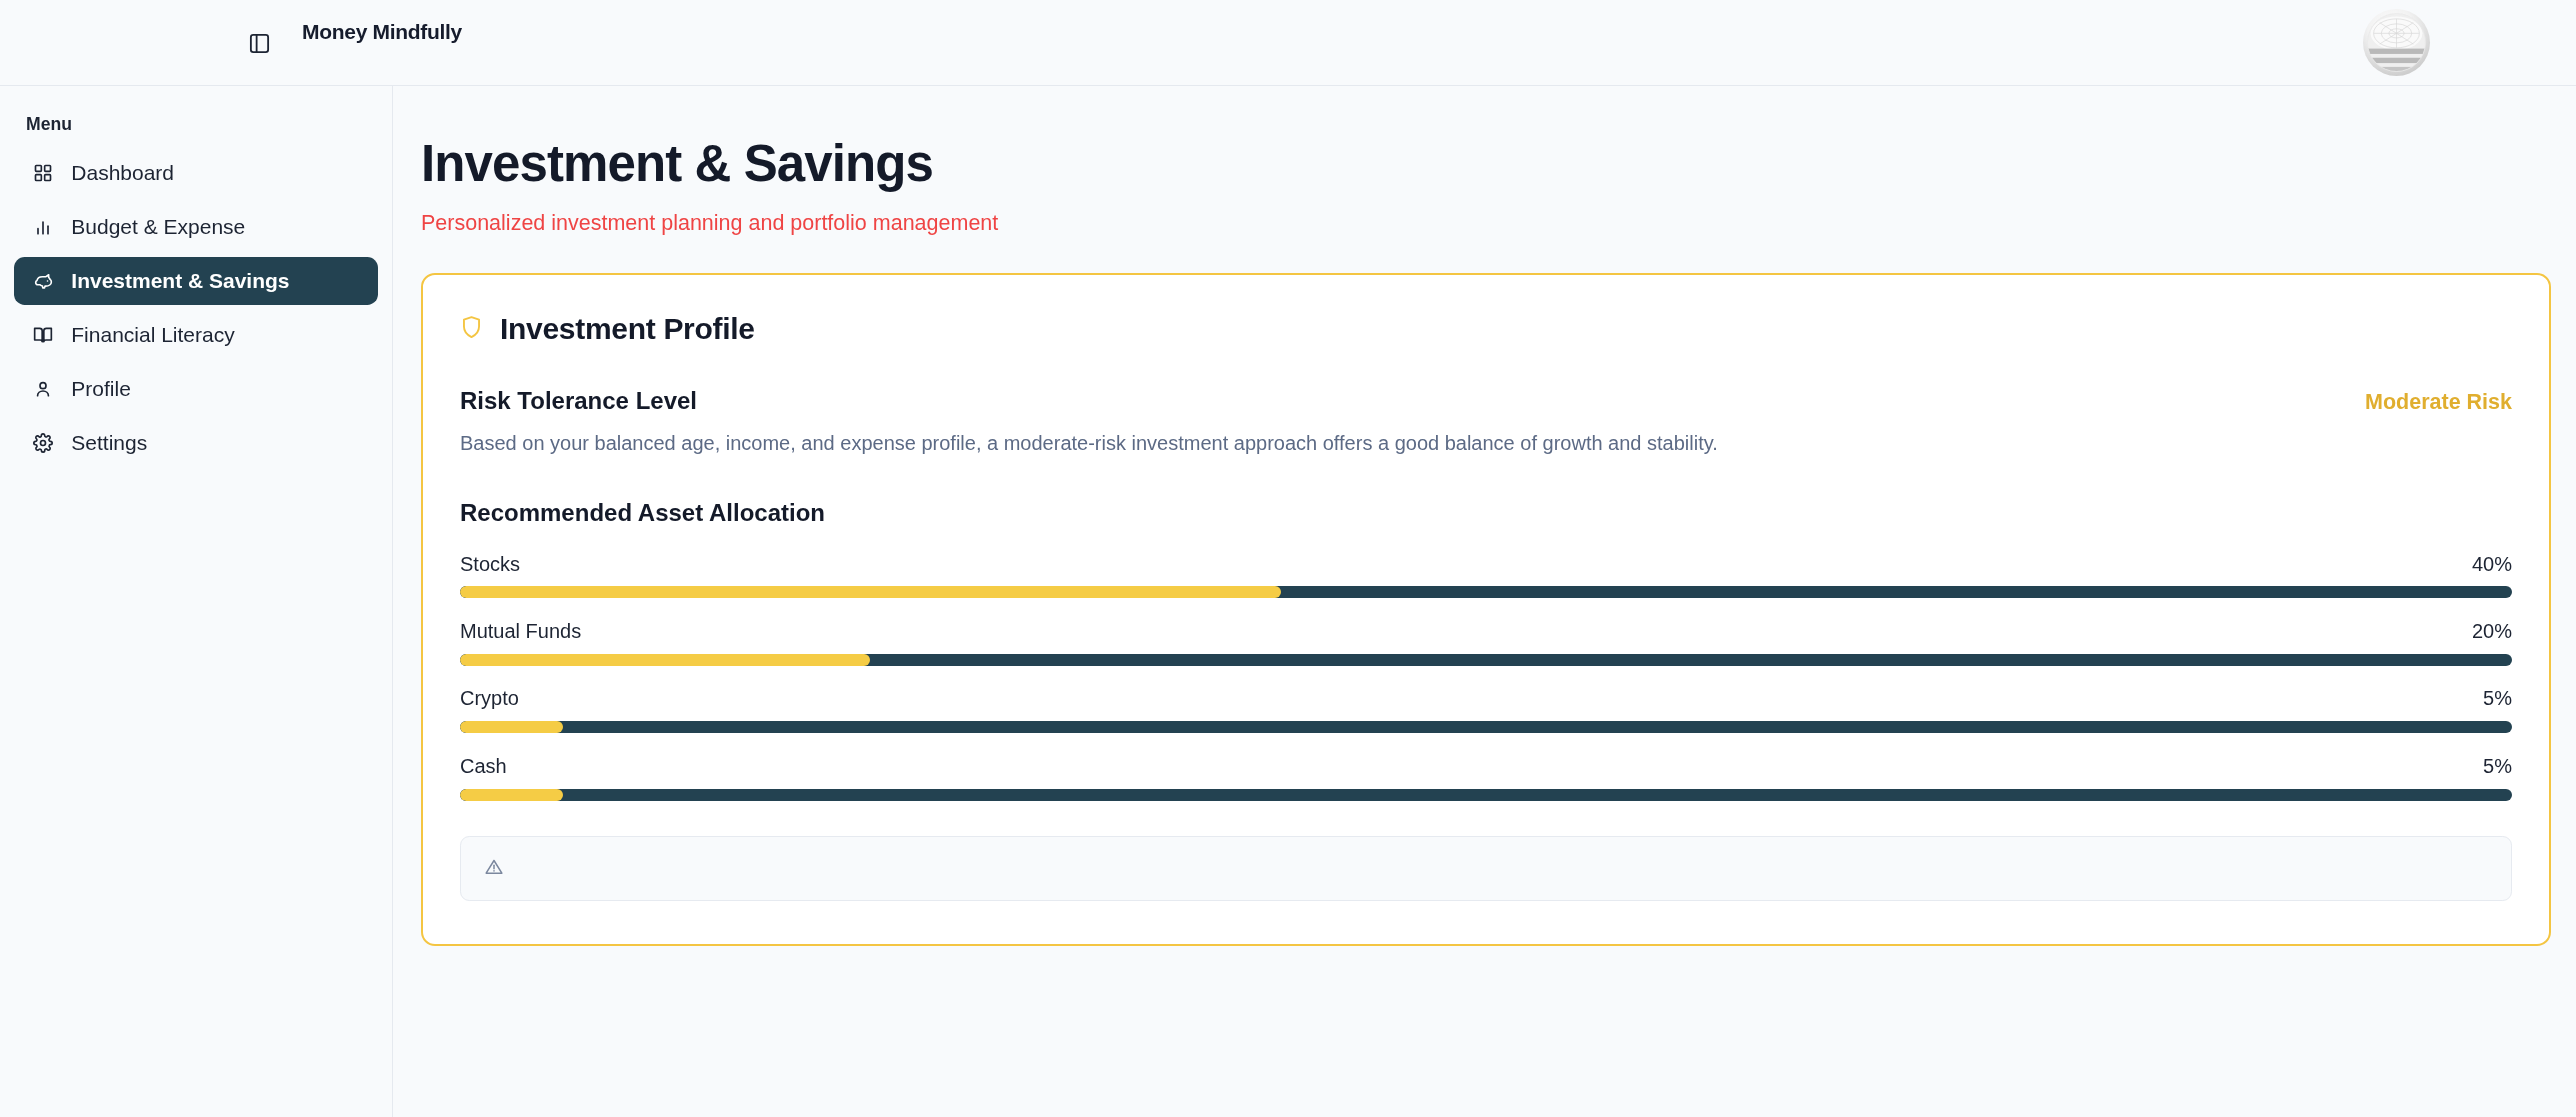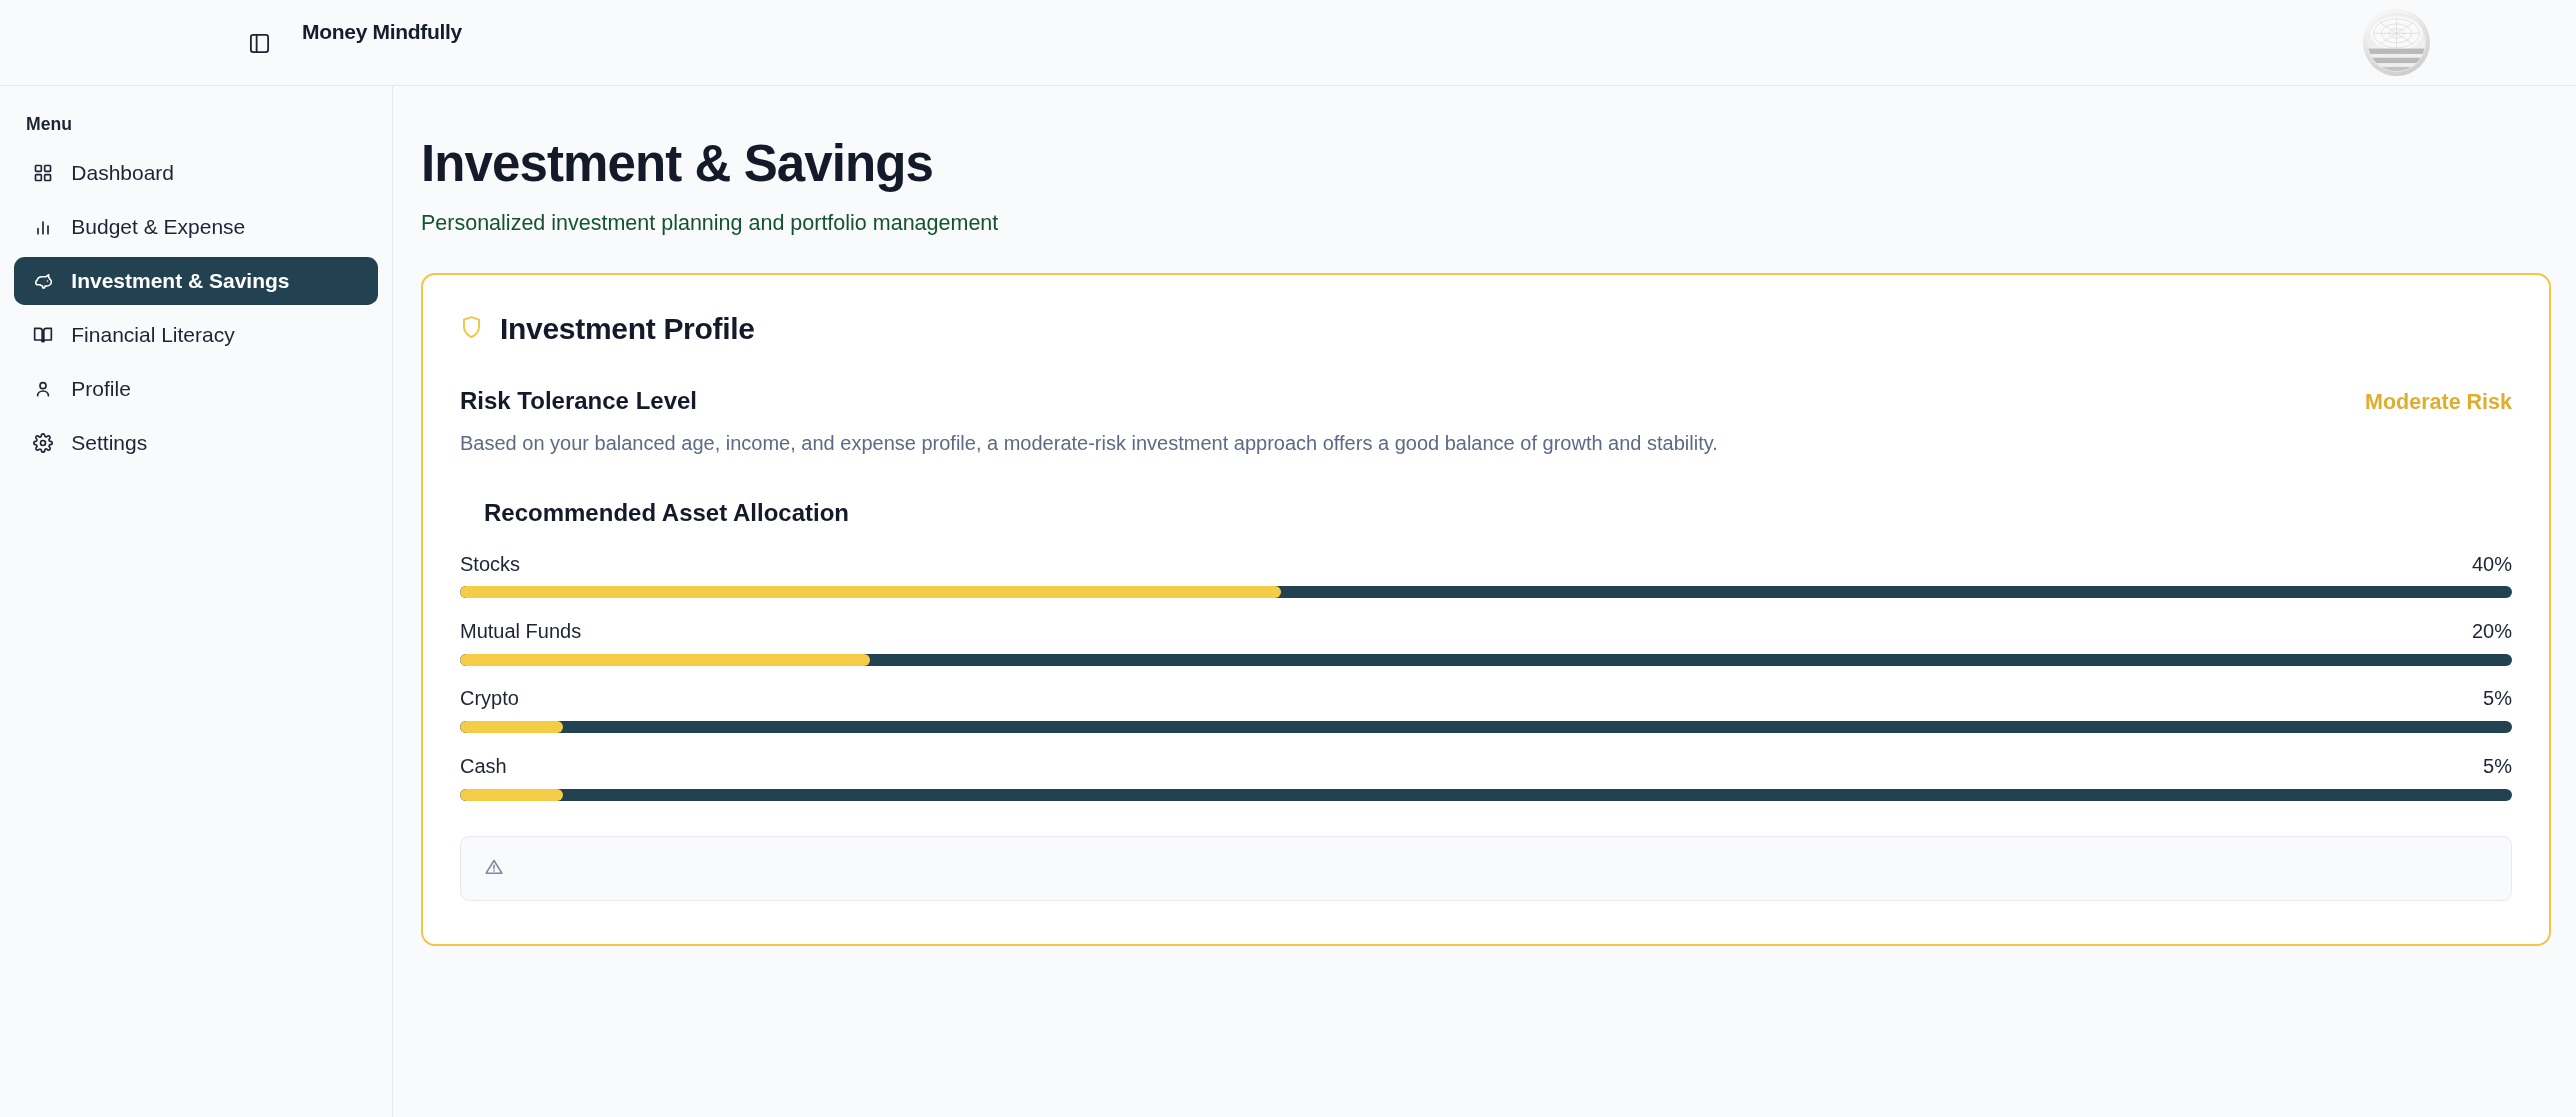--- a/index.html
+++ b/index.html
@@ -71,21 +71,21 @@
     position: absolute; top: 86px; left: 393px;
     width: 2183px; height: 1032px;
     background: #f8fafc;
     padding: 52px 55px 0 28px;
   }
   .page-title {
     font-size: 51px; font-weight: bold; color: #141a29;
     letter-spacing: -0.9px; line-height: 1;
   }
   .page-subtitle {
-    margin-top: 21.5px; font-size: 21.5px; color: #14532d;
+    margin-top: 21.5px; font-size: 21.5px; color: #ef4444;
   }
 
   
   .card {
     margin-top: 37px;
     width: 2130px;
     background: #ffffff;
     border: 2.3px solid #f4c542;
     border-radius: 14px;
     padding: 37px 37px 43px 37px;
@@ -95,21 +95,21 @@
 
   .risk-row {
     margin-top: 41px;
     display: flex; align-items: flex-end; justify-content: space-between;
   }
   .risk-title { font-size: 24px; font-weight: bold; color: #141a29; }
   .risk-badge { font-size: 21.5px; font-weight: bold; color: #e0ae2f; }
   .risk-desc { margin-top: 17px; font-size: 20px; color: #5c6a85; }
 
   .alloc-title {
-    margin-top: 44px; font-size: 24px; font-weight: bold; color: #141a29; margin-left: 24px;
+    margin-top: 44px; font-size: 24px; font-weight: bold; color: #141a29;
   }
 
   .alloc-list { margin-top: 26px; }
   .alloc-row { margin-bottom: 21.5px; }
   .alloc-row:last-child { margin-bottom: 0; }
   .alloc-head {
     display: flex; justify-content: space-between; align-items: center;
     margin-bottom: 10.7px;
   }
   .alloc-name { font-size: 20px; color: #1d2433; }

